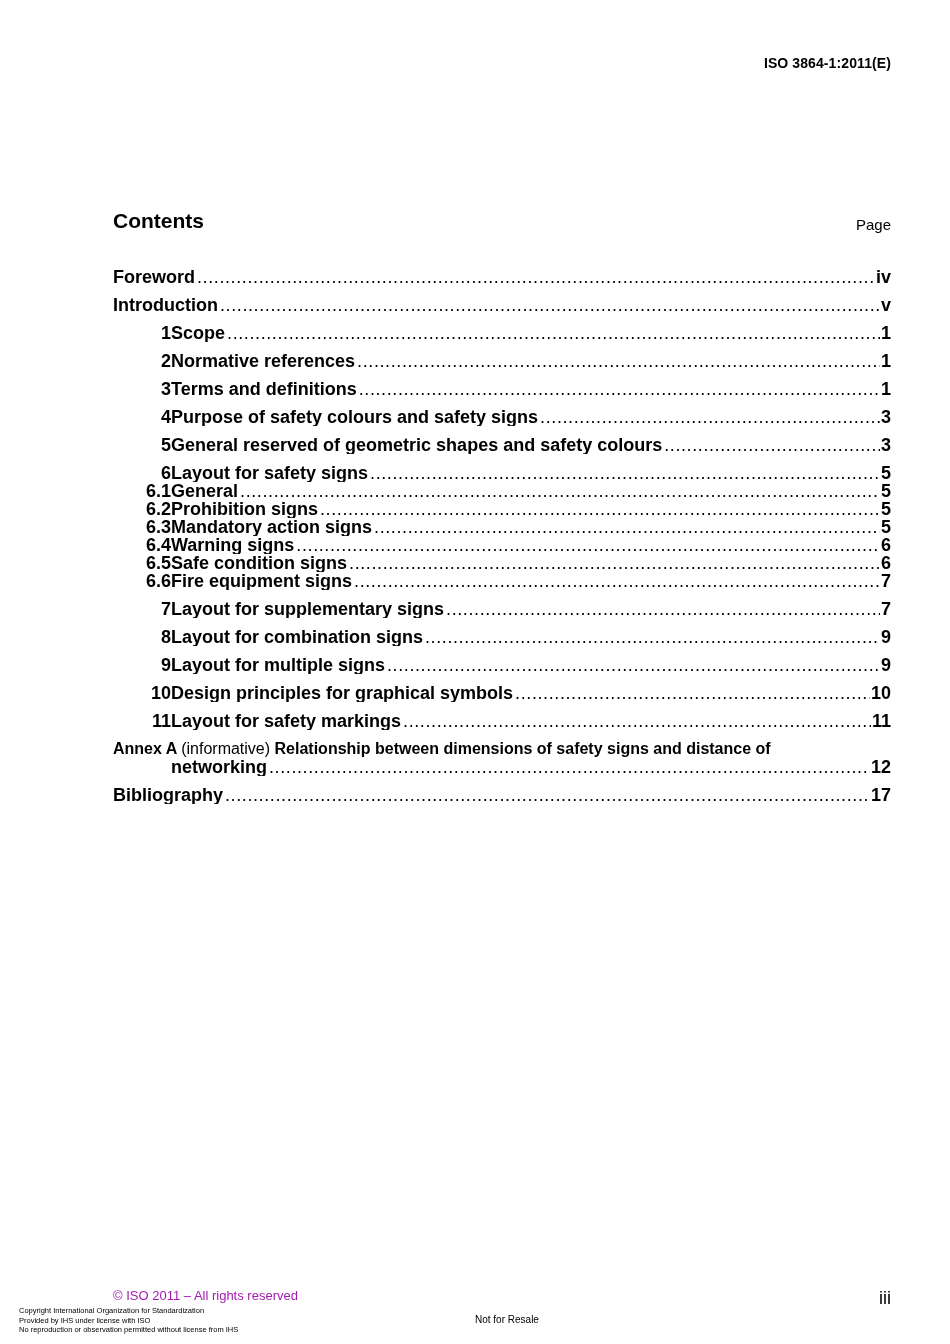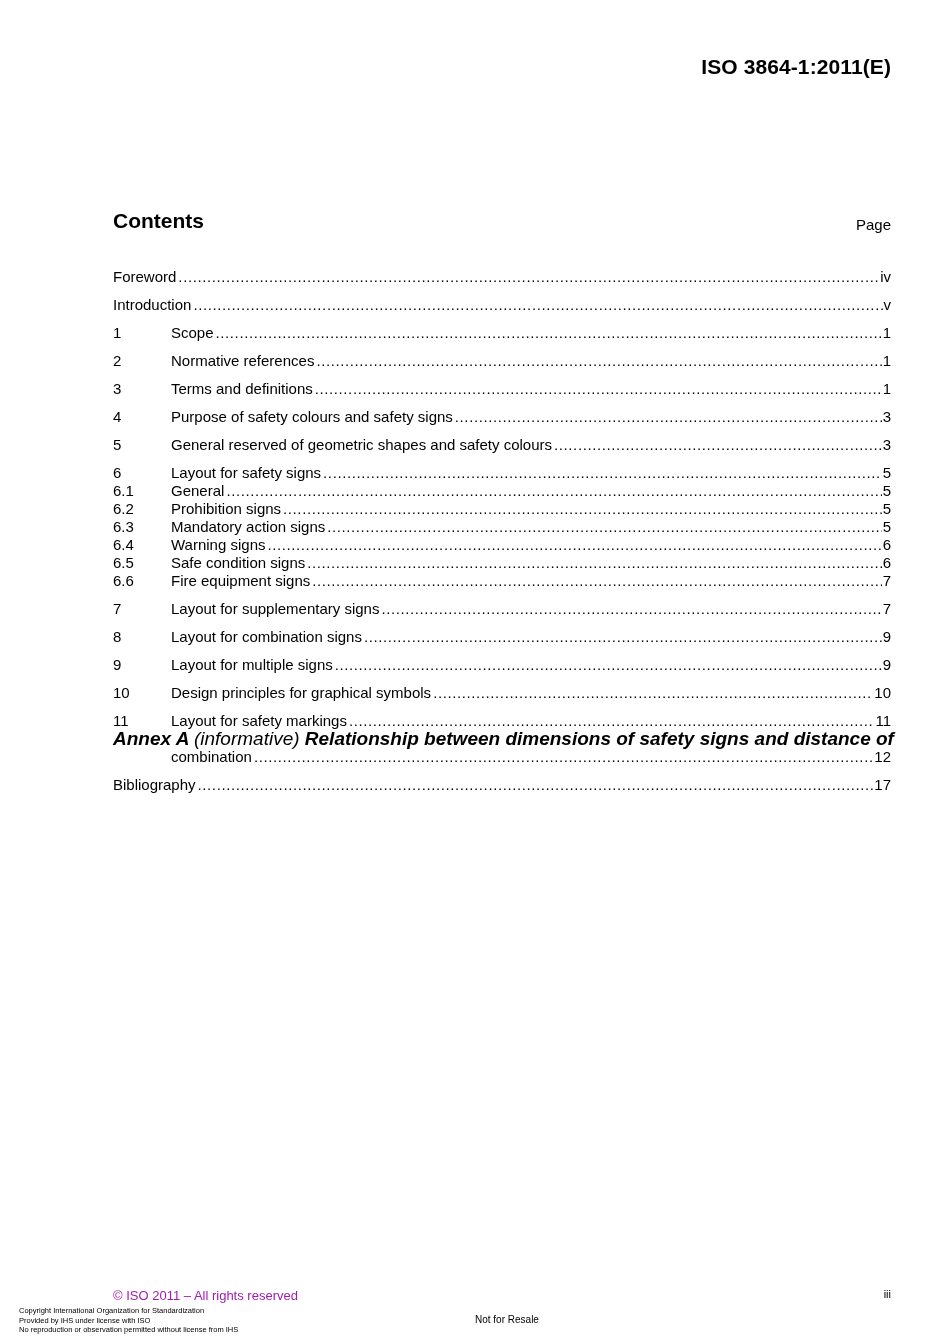--- a/index.html
+++ b/index.html
@@ -12,21 +12,21 @@
       height: 1344px;
       position: relative;
       overflow: hidden;
       font-family: "Liberation Sans", sans-serif;
       color: #000000;
     }
     .doc-id {
       position: absolute;
       top: 55px;
       right: 59px;
-      font-size: 21px;
+      font-size: 14px;
       font-weight: bold;
       letter-spacing: 0.1px;
     }
     .contents-title {
       position: absolute;
       top: 209px;
       left: 113px;
       font-size: 21px;
       font-weight: bold;
     }
@@ -39,26 +39,27 @@
     .toc {
       position: absolute;
       top: 268px;
       left: 113px;
       width: 778px;
     }
     .toc-row {
       position: relative;
       display: flex;
       align-items: baseline;
-      font-size: 15px;
-      font-weight: normal;
+      font-size: 18px;
+      font-weight: bold;
       height: 18px;
       line-height: 18px;
       white-space: nowrap;
       overflow: hidden;
+      text-align: right;
     }
     .toc-row.gap { margin-top: 10px; }
     .toc-row.first { margin-top: 0; }
     .toc-num {
       display: inline-block;
       width: 58px;
       flex: 0 0 58px;
     }
     .toc-title {
       flex: 0 0 auto;
@@ -73,26 +74,26 @@
       min-width: 0;
     }
     .leader::before {
       content: "....................................................................................................................................................................................................................................................................................................";
     }
     .toc-page {
       flex: 0 0 auto;
       padding-left: 1px;
     }
     .annex-first {
-      font-size: 19px;
+      font-size: 16px;
       font-weight: bold;
       height: 18px;
       line-height: 18px;
+      margin-top: 10px;
       white-space: nowrap;
-      font-style: italic;
     }
     .annex-first .normal { font-weight: normal; }
     .annex-cont {
       padding-left: 58px;
     }
     .footer-left {
       position: absolute;
       left: 19px;
       top: 1306px;
       font-size: 7.5px;
@@ -106,21 +107,21 @@
       font-size: 13px;
       color: #000;
     }
     .footer-copyright .ghost {
       color: #a21caf;
     }
     .footer-page {
       position: absolute;
       right: 59px;
       top: 1288px;
-      font-size: 11px;
+      font-size: 18px;
     }
     .footer-resale {
       position: absolute;
       left: 475px;
       top: 1314px;
       font-size: 10px;
       text-align: center;
     }
   </style>
 </head>
@@ -264,21 +265,21 @@
     <span class="toc-page">11</span>
   </div>
 
   <div>
     <div class="annex-first">
       <span>Annex A</span>
       <span class="normal">(informative)</span>
       <span>Relationship between dimensions of safety signs and distance of</span>
     </div>
     <div class="toc-row annex-cont">
-      <span class="toc-title">combination</span>
+      <span class="toc-title">networking</span>
       <span class="leader"></span>
       <span class="toc-page">12</span>
     </div>
   </div>
 
   <div class="toc-row gap">
     <span class="toc-title">Bibliography</span>
     <span class="leader"></span>
     <span class="toc-page">17</span>
   </div>

